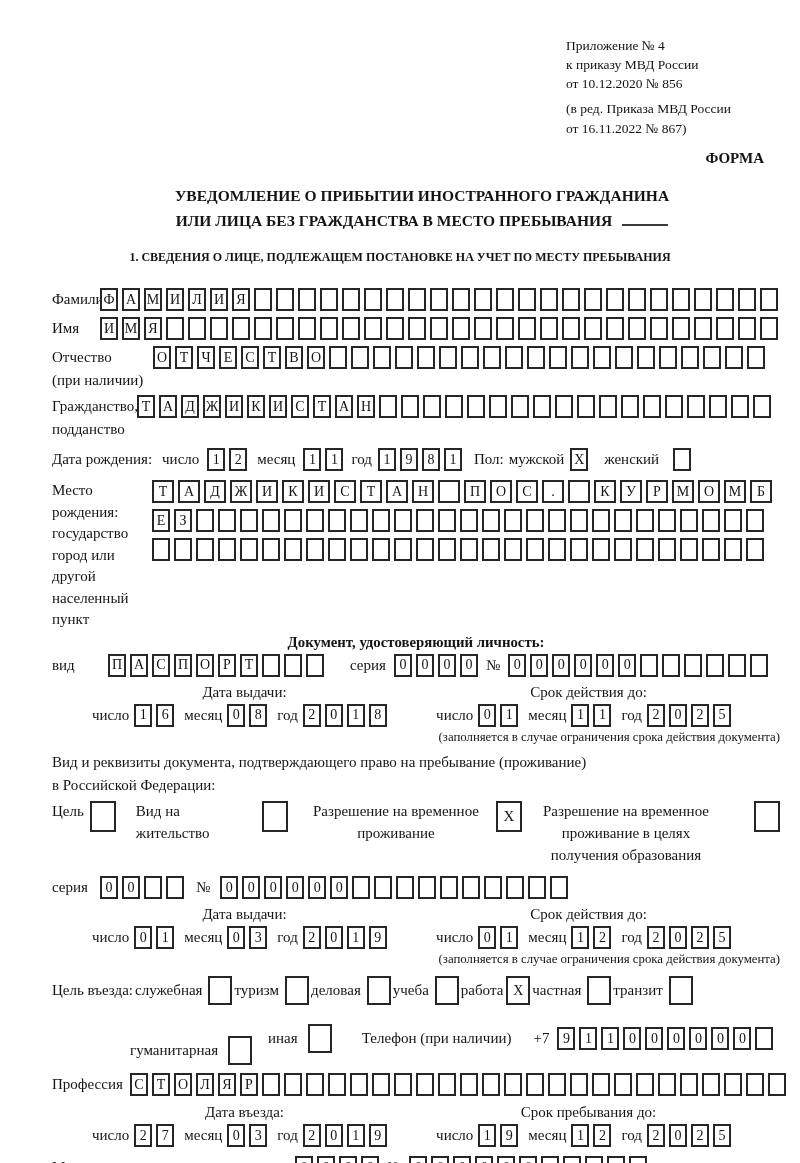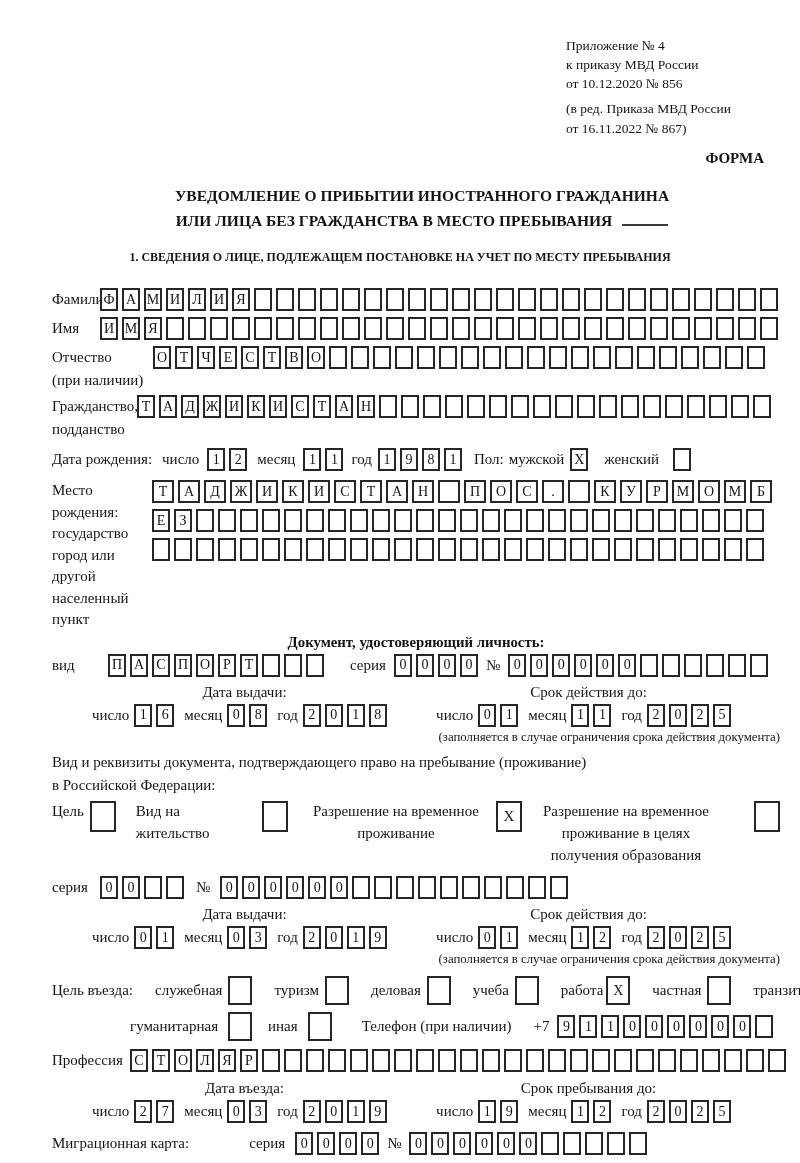--- a/index.html
+++ b/index.html
@@ -544,21 +544,21 @@
               <span class="cell">2</span>
               <span class="cell">0</span>
               <span class="cell">2</span>
               <span class="cell">5</span>
             </span>
         </div>
         <div class="note">(заполняется в случае ограничения срока действия документа)</div>
       </div>
     </div>
 
-    <div class="row" style="margin-top:9px; gap:22px;">
+    <div class="row" style="margin-top:9px; gap:2px;">
       <span class="lbl">Цель въезда:</span>
       <span class="purpose-item">
         <span>служебная</span>
         <span class="cells smallbox">
             <span class="cell"></span>
           </span>
       </span>
       <span class="purpose-item">
         <span>туризм</span>
         <span class="cells smallbox">
@@ -591,21 +591,21 @@
       </span>
       <span class="purpose-item">
         <span>транзит</span>
         <span class="cells smallbox">
             <span class="cell"></span>
           </span>
       </span>
     </div>
 
     <div class="row" style="margin-top:7px;">
-      <span class="purpose-item" style="margin-left:78px;">
+      <span class="purpose-item" style="margin-left:78px;margin-top:24px;">
         <span>гуманитарная</span>
         <span class="cells smallbox" style="margin-left:10px;">
             <span class="cell"></span>
           </span>
       </span>
       <span class="purpose-item" style="margin-left:16px;">
         <span>иная</span>
         <span class="cells smallbox" style="margin-left:10px;">
             <span class="cell"></span>
           </span>

